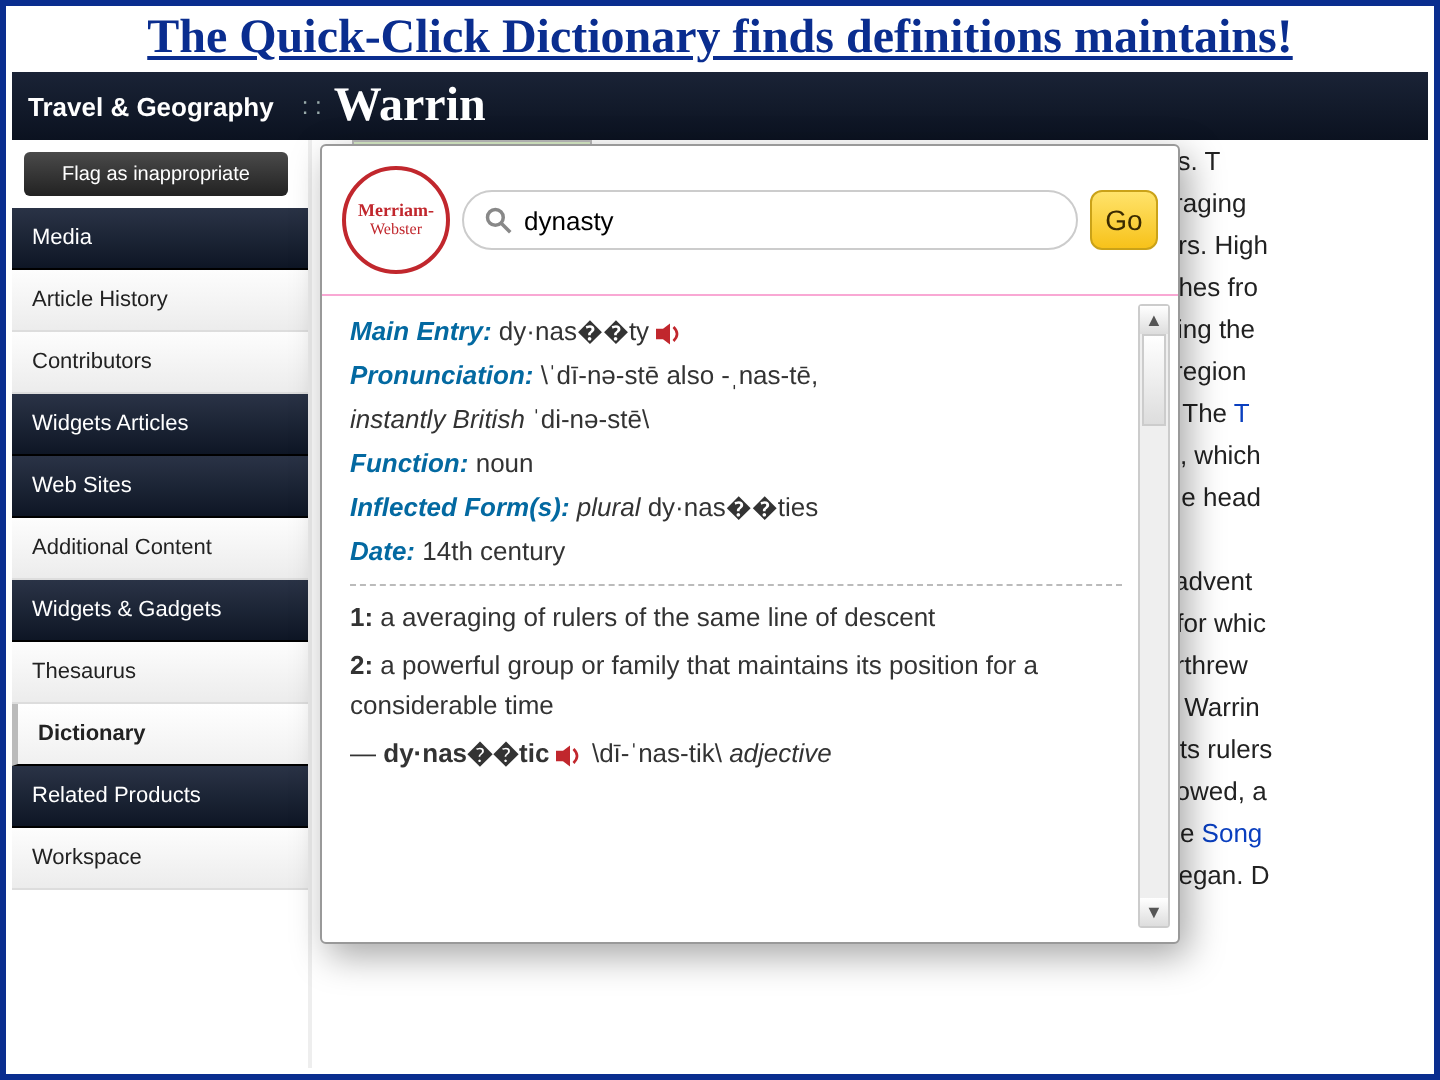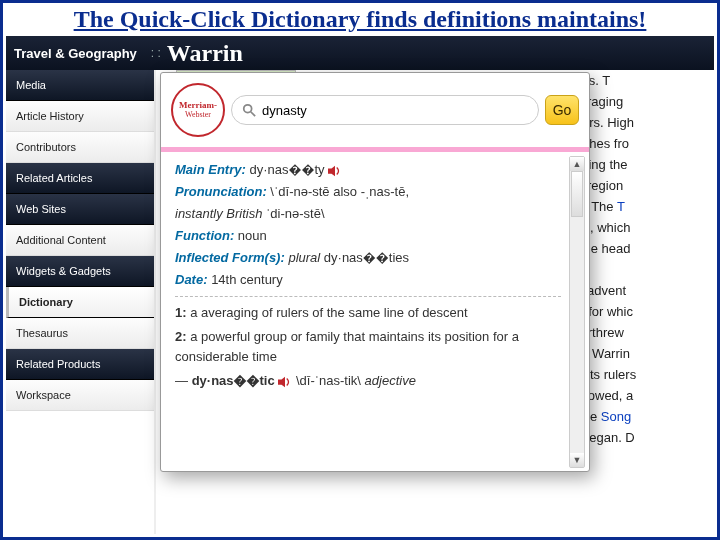--- a/index.html
+++ b/index.html
@@ -34,21 +34,21 @@
     background:#e7b07d; clip-path: polygon(20% 0,80% 5%,100% 40%,85% 90%,40% 100%,0 70%,5% 25%); }
   
   .article { position:absolute; top:0; left:0; right:0; padding:0 6px; font-size:13px; line-height:21px; color:#222; }
   .article .p { margin-top:0; padding-left:360px; }
   .article a { color:#0a3fbf; text-decoration:none; }
   .article .hl { background:#2747d8; color:#fff; padding:0 2px; }
   
   
   .dict { position:absolute; top:72px; left:160px; width:430px; height:400px; background:#fff;
     border:1px solid #999; box-shadow:4px 6px 18px rgba(0,0,0,.35); border-radius:3px; z-index:50; }
-  .dict-head { display:flex; align-items:center; gap:6px; padding:10px; border-bottom:5px solid #f9a8d4; }
+  .dict-head { display:flex; align-items:center; gap:6px; padding:10px; border-bottom:1px solid #f9a8d4; }
   .mw-logo { width:54px; height:54px; border:2px solid #c1272d; border-radius:50%; display:flex;
     flex-direction:column; align-items:center; justify-content:center; font-size:8px; color:#c1272d;
     font-family: Georgia, serif; line-height:10px; text-align:center; }
   .mw-logo b { font-size:9px; }
   .search-wrap { flex:1; display:flex; align-items:center; border:1px solid #ccc; border-radius:18px;
     height:30px; padding:0 10px; background:#fff; }
   .search-wrap svg { margin-right:6px; flex:none; }
   .search-wrap input { border:none; outline:none; flex:1; font-size:13px; }
   .go-btn { width:34px; height:30px; border-radius:6px; background:linear-gradient(#ffe36b,#f7c21a);
     color:#3a2a00; font-weight:normal; font-size:14px; display:flex; align-items:center; justify-content:center;
@@ -77,29 +77,30 @@
 <div class="app-wrap">
 
   <div class="topbar">
     <span class="cat">Travel &amp; Geography</span>
     <span class="dots">: :</span>
     <span class="title">Warrin</span>
   </div>
 
   <div class="body-row">
     <div class="sidebar">
+      <div class="flag-btn">Flag as inappropriate</div>
       <div class="side-item">Media</div>
       <div class="side-item light">Article History</div>
       <div class="side-item light">Contributors</div>
-      <div class="side-item">Related Articles</div>
+      <div class="side-item">Widgets Articles</div>
       <div class="side-item">Web Sites</div>
       <div class="side-item light">Additional Content</div>
       <div class="side-item">Widgets &amp; Gadgets</div>
+      <div class="side-item light">Thesaurus</div>
       <div class="side-item active">Dictionary</div>
-      <div class="side-item light">Thesaurus</div>
       <div class="side-item">Related Products</div>
       <div class="side-item light">Workspace</div>
     </div>
 
     <div class="main">
       <div class="thumb"></div>
       <div class="article">
         <div class="p" style="padding-left:150px">the yuan). China has several topographic regions. T</div>
         <div class="p">e area, averaging</div>
         <div class="p">s major rivers. High</div>

